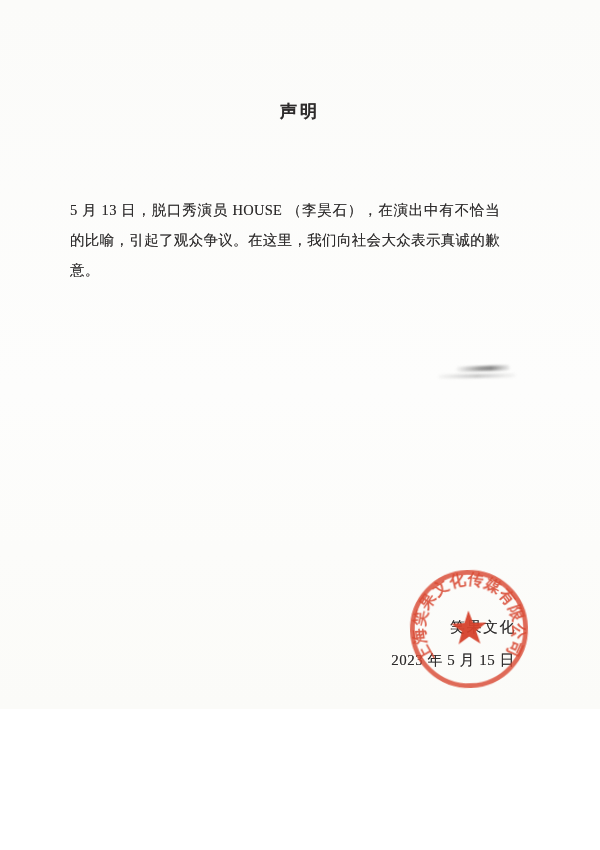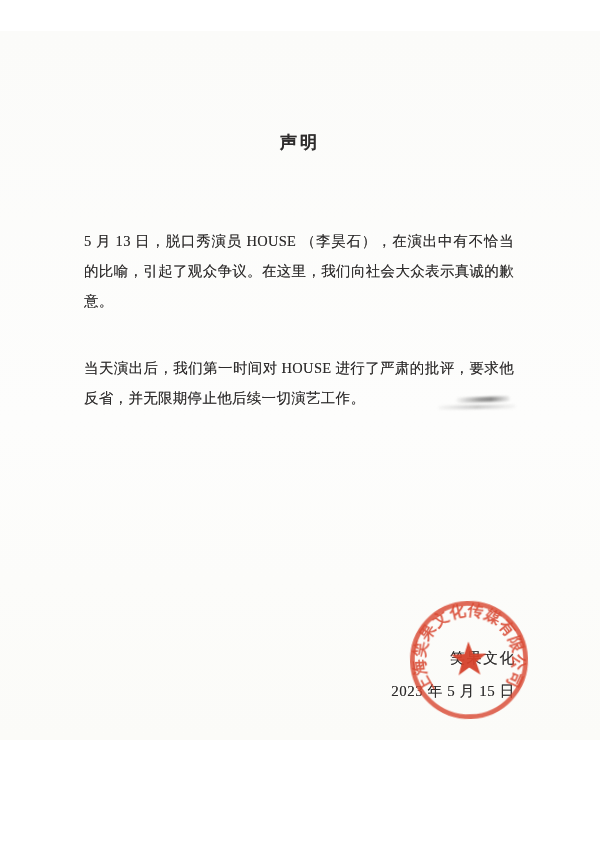--- a/index.html
+++ b/index.html
@@ -8,38 +8,37 @@
     background: #ffffff;
   }
   .page {
     position: relative;
     width: 600px;
     height: 709px;
     overflow: hidden;
     background: linear-gradient(180deg, #fbfbf9 0%, #fdfdfc 55%, #fbfbf8 100%);
     font-family: "Liberation Serif", "DejaVu Serif", serif;
     color: #2d2b2b;
-    margin-top: 31px;
   }
   .title {
     position: absolute;
     top: 100px;
     left: 0;
     width: 100%;
     margin: 0;
     text-align: center;
     font-size: 17px;
     font-weight: 700;
     letter-spacing: 3px;
     text-shadow: 0 0 0.5px rgba(40, 38, 38, 0.6);
   }
   .content {
     position: absolute;
     top: 195px;
-    left: 84px;
+    left: 70px;
     width: 430px;
   }
   .para {
     margin: 0 0 37px 0;
     font-size: 14.5px;
     line-height: 30px;
     text-align: justify;
     text-align-last: left;
     letter-spacing: 0.3px;
     text-shadow: 0 0 0.5px rgba(45, 43, 43, 0.55);
@@ -116,21 +115,20 @@
 </style>
 </head>
 <body>
 
 <div class="page">
 
   <h1 class="title">声明</h1>
 
   <div class="content">
     <p class="para">5 月 13 日，脱口秀演员 HOUSE （李昊石），在演出中有不恰当的比喻，引起了观众争议。在这里，我们向社会大众表示真诚的歉意。</p>
-    <p class="para">当天演出后，我们第一时间对 HOUSE 进行了严肃的批评，要求他反省，并无限期停止他后续一切演艺工作。</p>
   </div>
 
   <div class="smudge smudge-1"></div>
   <div class="smudge smudge-2"></div>
 
   <div class="signature">笑果文化</div>
   <div class="date">2023 年 5 月 15 日</div>
 
   <svg class="seal" viewBox="0 0 140 140" aria-hidden="true">
     <defs>

